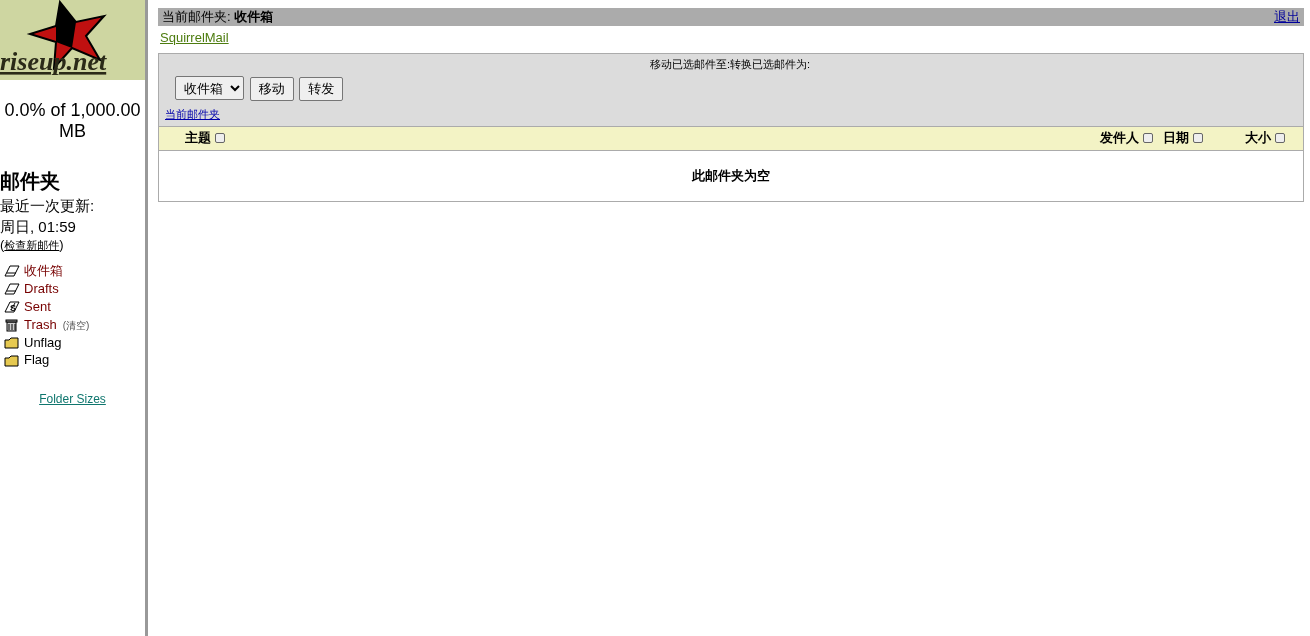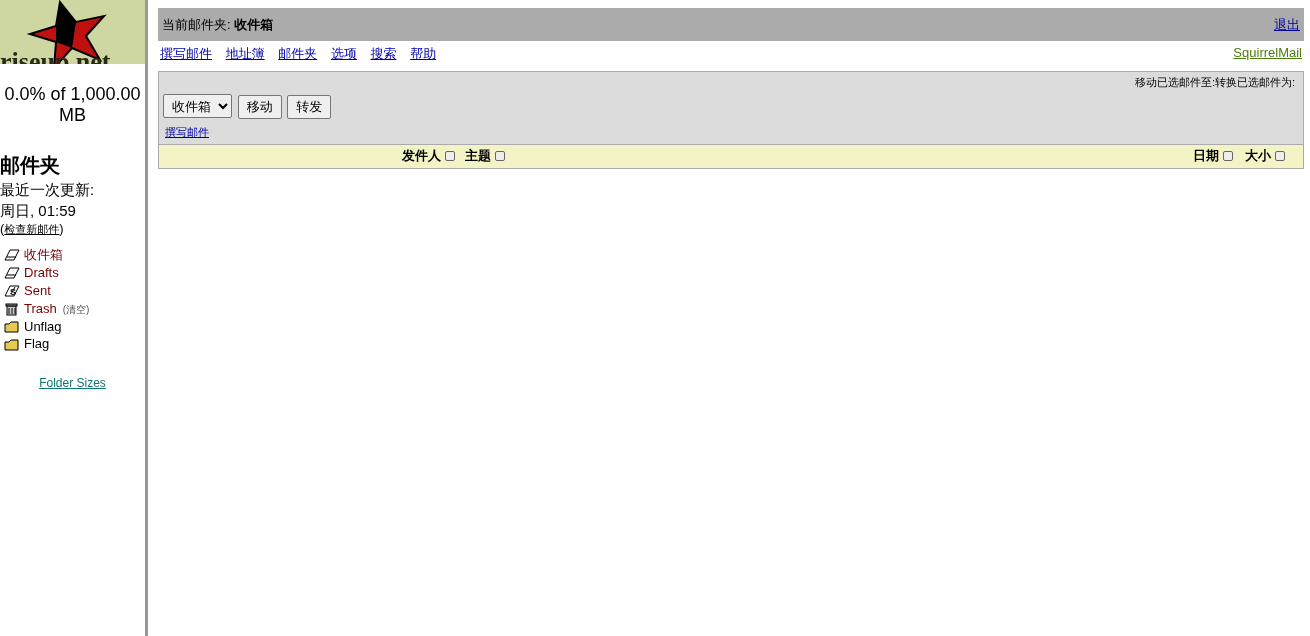--- a/index.html
+++ b/index.html
@@ -1,43 +1,43 @@
 <!DOCTYPE html>
 <html><head>
 <meta charset="utf-8">
 <style>
   * { box-sizing: border-box; }
   body { margin:0; padding:0; font-family: Arial, "Microsoft YaHei", sans-serif; font-size:13px; color:#000; }
   a { color:#0000aa; text-decoration:underline; cursor:pointer; }
   .app { display:flex; width:1310px; height:636px; }
   .sidebar { width:148px; border-right:3px solid #999; background:#fff; overflow:hidden; }
-  .logo { width:148px; height:64px; background:#ced6a1; position:relative; overflow:hidden; }
+  .logo { width:148px; height:80px; background:#ced6a1; position:relative; overflow:hidden;font-style:italic; }
   .logo svg { display:block; }
   .quota { text-align:center; font-size:18px; padding:20px 2px; }
   .fhead { font-size:20px; font-weight:bold; padding:6px 0 0 0; }
   .small { font-size:15px; line-height:1.4; }
   .checkmail a { font-size:11px; color:#000; }
   .folders { margin:10px 0 0 4px; font-size:13px; }
   .folders .row { display:flex; align-items:center; margin:1px 0; line-height:1.3; }
   .folders .row svg { margin-right:4px; }
   .folders a.sp { color:#770000; text-decoration:none; }
   .folders a.pl { color:#000; text-decoration:underline; text-decoration-color:#000; }
   .folders a.pl.n { text-decoration:none; }
   .purge { font-size:10px; color:#555; margin-left:6px; }
   .fsizes { text-align:center; margin-top:22px; }
   .fsizes a { color:#0f766e; font-size:12px; }
   .main { flex:1; display:flex; flex-direction:column; padding-left:10px; padding-right:6px; }
-  .titlebar { background:#ababab; height:33px; display:flex; align-items:center; justify-content:space-between; padding:0 4px; font-size:13px; margin-top:8px; }
+  .titlebar { background:#ababab; height:18px; display:flex; align-items:center; justify-content:space-between; padding:0 4px; font-size:13px; margin-top:8px; }
   .titlebar .right a { color:#00009a; }
   .menubar { padding:4px 2px 2px 2px; font-size:13px; display:flex; justify-content:space-between; }
   .menubar a { margin-right:10px; color:#0000aa; }
   .menubar .sm a { color:#4d7c0f; margin-right:0; }
   .toolbar { background:#dcdcdc; border:1px solid #ababab; margin-top:6px; padding:0; }
-  .tbtop { display:flex; justify-content:flex-end; font-size:11px; padding:3px 8px 2px 6px; }
-  .tbmid { display:flex; justify-content:space-between; align-items:center; padding:2px 4px 4px 4px; }
+  .tbtop { display:flex; justify-content:center; font-size:11px; padding:3px 8px 2px 6px; }
+  .tbmid { display:flex; justify-content:space-between; align-items:center; padding:2px 4px 4px 4px;margin-left:12px; }
   .tbmid select, .tbmid button { font-size:13px; height:24px; background:#efefef; border:1px solid #767676; border-radius:2px; }
   .tbmid button { padding:0 8px; margin-left:2px; cursor:pointer; }
   .tbmid select { padding:0 4px; }
   .thread { padding:2px 6px 4px 6px; font-size:11px; }
   .thread a { color:#0000aa; font-size:11px; }
   .colhead { background:#f3f3c5; border:1px solid #ababab; border-top:0; display:flex; align-items:center; font-size:13px; font-weight:bold; height:24px; }
   .colhead .c { display:flex; align-items:center; }
   .sq { display:inline-block; width:10px; height:10px; border:1px solid #666; border-radius:2px; background:#eee; margin-left:4px; }
   .empty { text-align:center; font-weight:bold; padding:16px 0; font-size:13px; }
   .bbot { border-bottom:1px solid #ababab; border-left:1px solid #ababab; border-right:1px solid #ababab; }
@@ -121,66 +121,61 @@
     <div class="titlebar">
       <div>
         <span>当前邮件夹: </span><b>收件箱</b>
       </div>
       <div class="right">
         <a href="#">退出</a>
       </div>
     </div>
 
     <div class="menubar">
-      <div>
-        <a href="#">撰写邮件</a>
-        <a href="#">地址簿</a>
-        <a href="#">邮件夹</a>
-        <a href="#">选项</a>
-        <a href="#">搜索</a>
-        <a href="#">帮助</a>
-      </div>
       <div class="sm">
         <a href="#">SquirrelMail</a>
       </div>
     </div>
 
     <div class="toolbar">
       <div class="tbtop">
         <span>移动已选邮件至:</span>
         <span>转换已选邮件为:</span>
       </div>
       <div class="tbmid">
         <div>
           <select>
             <option>收件箱</option>
           </select>
           <button>移动</button>
           <button>转发</button>
         </div>
       </div>
       <div class="thread">
-        <a href="#">撰写邮件</a>
+        <a href="#">当前邮件夹</a>
       </div>
     </div>
 
     <div class="colhead">
       <div class="c" style="flex:0 0 26px"></div>
+      <div class="c" style="flex:1">
+        <span>主题</span>
+          <span class="sq"></span>
+      </div>
       <div class="c" style="flex:0 0 280px; justify-content:flex-end; padding-right:10px">
         <span>发件人</span>
           <span class="sq"></span>
       </div>
-      <div class="c" style="flex:1">
-        <span>主题</span>
-          <span class="sq"></span>
-      </div>
-      <div class="c" style="flex:0 0 70px; justify-content:flex-end">
+      <div class="c" style="flex:0 0 70px; ">
         <span>日期</span>
           <span class="sq"></span>
       </div>
       <div class="c" style="flex:0 0 70px; justify-content:center; padding-right:6px">
         <span>大小</span>
           <span class="sq"></span>
       </div>
     </div>
 
+    <div class="bbot">
+      <div class="empty">此邮件夹为空</div>
+    </div>
   </div>
 </div>
 
 </body></html>

